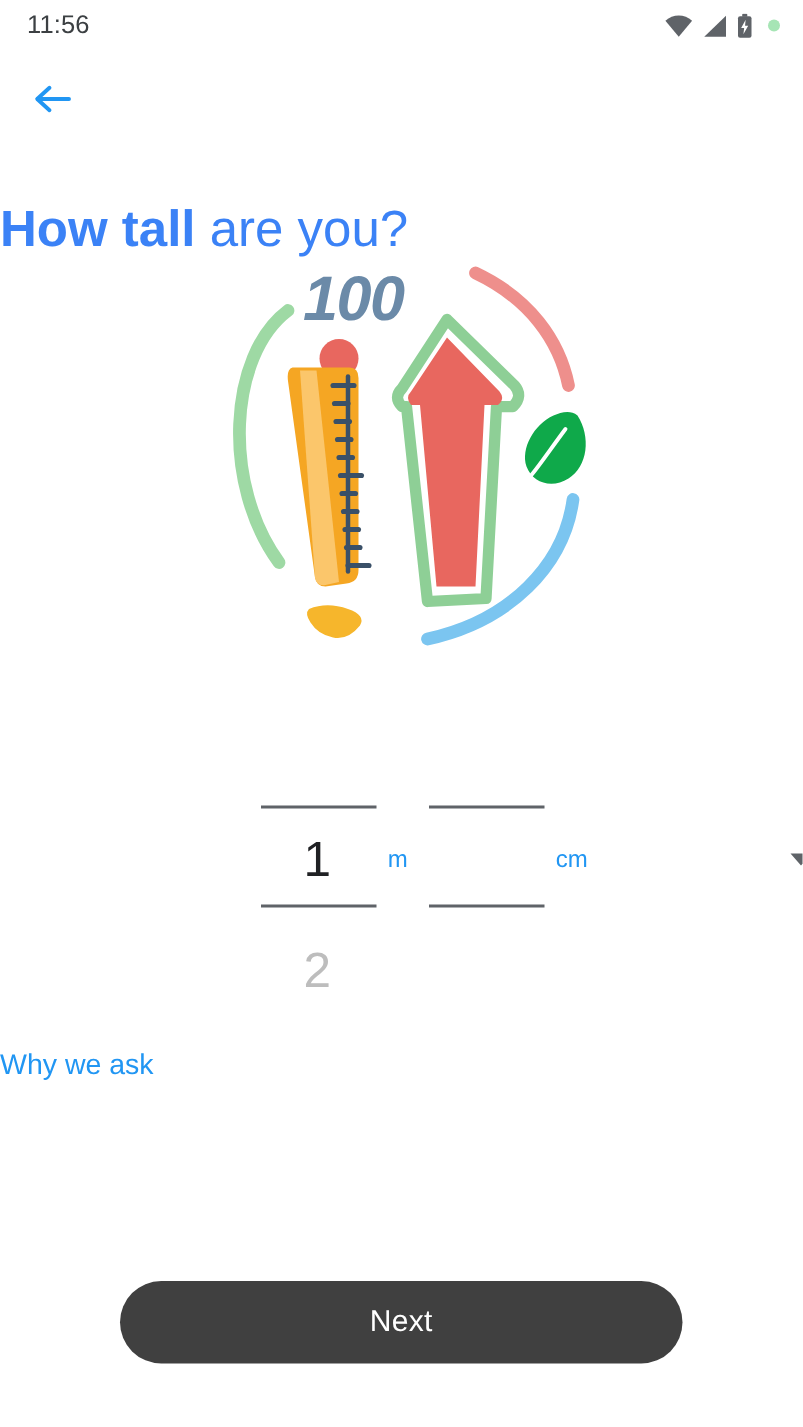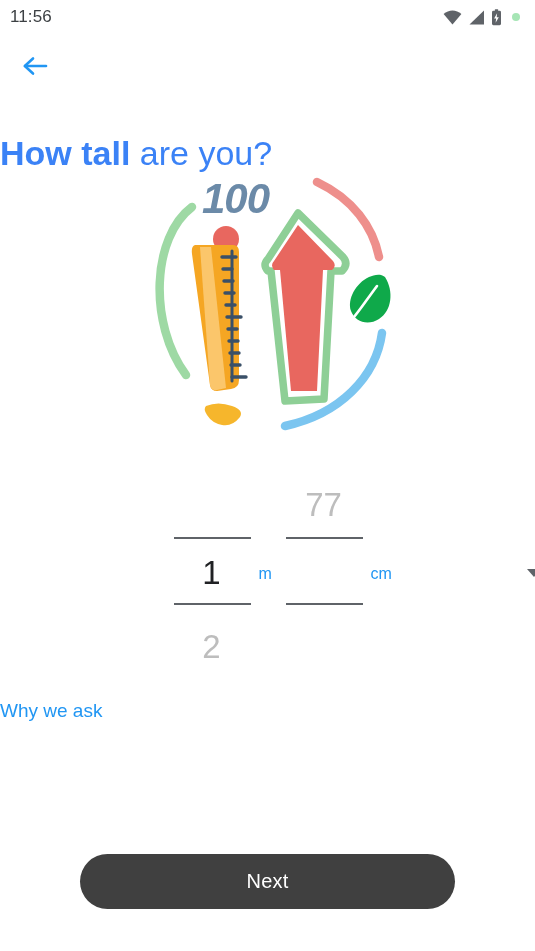--- a/index.html
+++ b/index.html
@@ -18,21 +18,21 @@
   }
 
   
   .status-bar {
     position: absolute;
     top: 0; left: 0; right: 0;
     height: 34px;
     display: flex;
     align-items: center;
     justify-content: space-between;
-    padding: 0 15px 0 10px;
+    padding: 0 15px 0 18px;
     box-sizing: border-box;
   }
   .status-time {
     font-size: 17px;
     color: #3c4043;
     letter-spacing: 0.1px;
   }
   .status-icons {
     display: flex;
     align-items: center;
@@ -282,21 +282,20 @@
     <div class="picker">
       <div class="pk-ghost above"></div>
       <div class="pk-line top"></div>
       <div class="pk-value">1</div>
       <div class="pk-line bot"></div>
       <div class="pk-ghost below">2</div>
       <div class="pk-unit unit-m">m</div>
     </div>
 
     <div class="picker picker-col-2">
-      <div class="pk-ghost above">77</div>
       <div class="pk-line top"></div>
       <div class="pk-line bot"></div>
       <div class="pk-unit unit-cm">cm</div>
       <div class="unit-caret"></div>
     </div>
 
   </div>
 </div>
 
 <div class="why-link">Why we ask</div>

